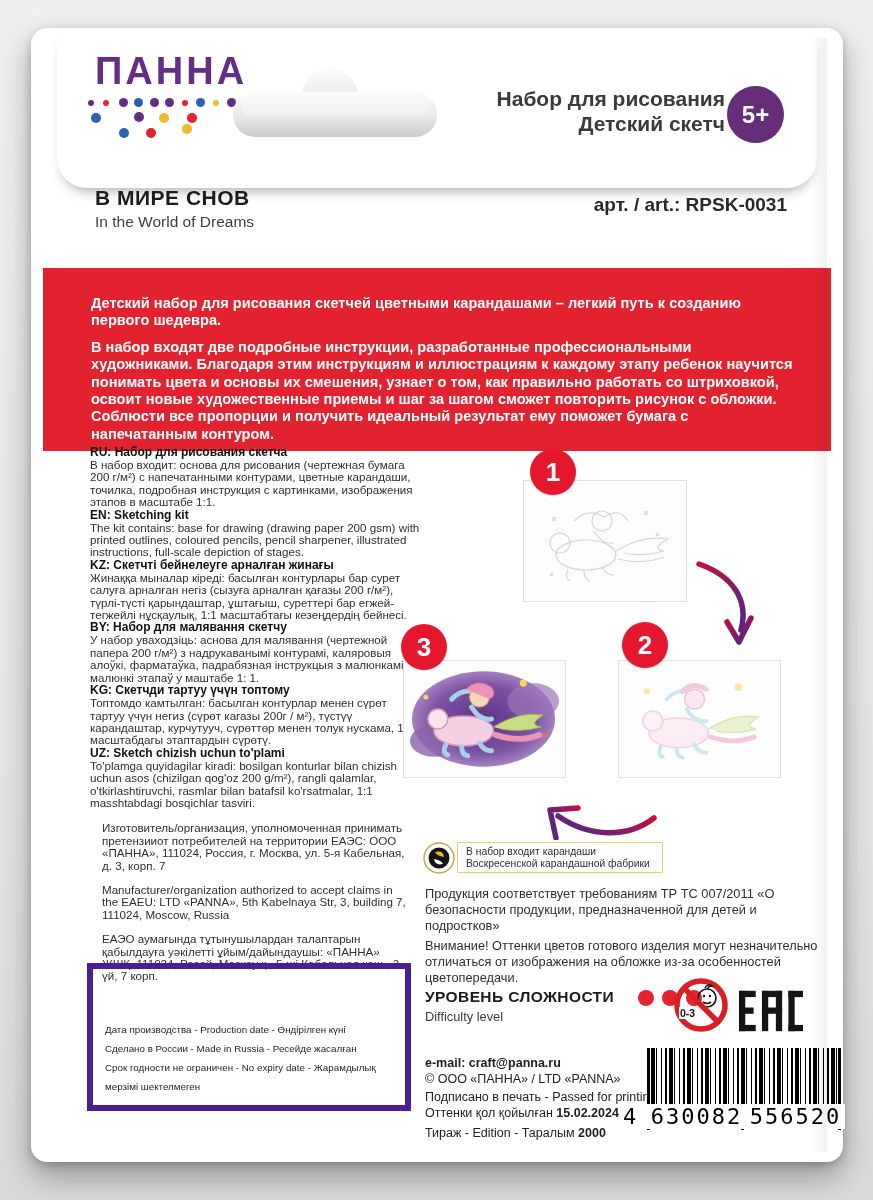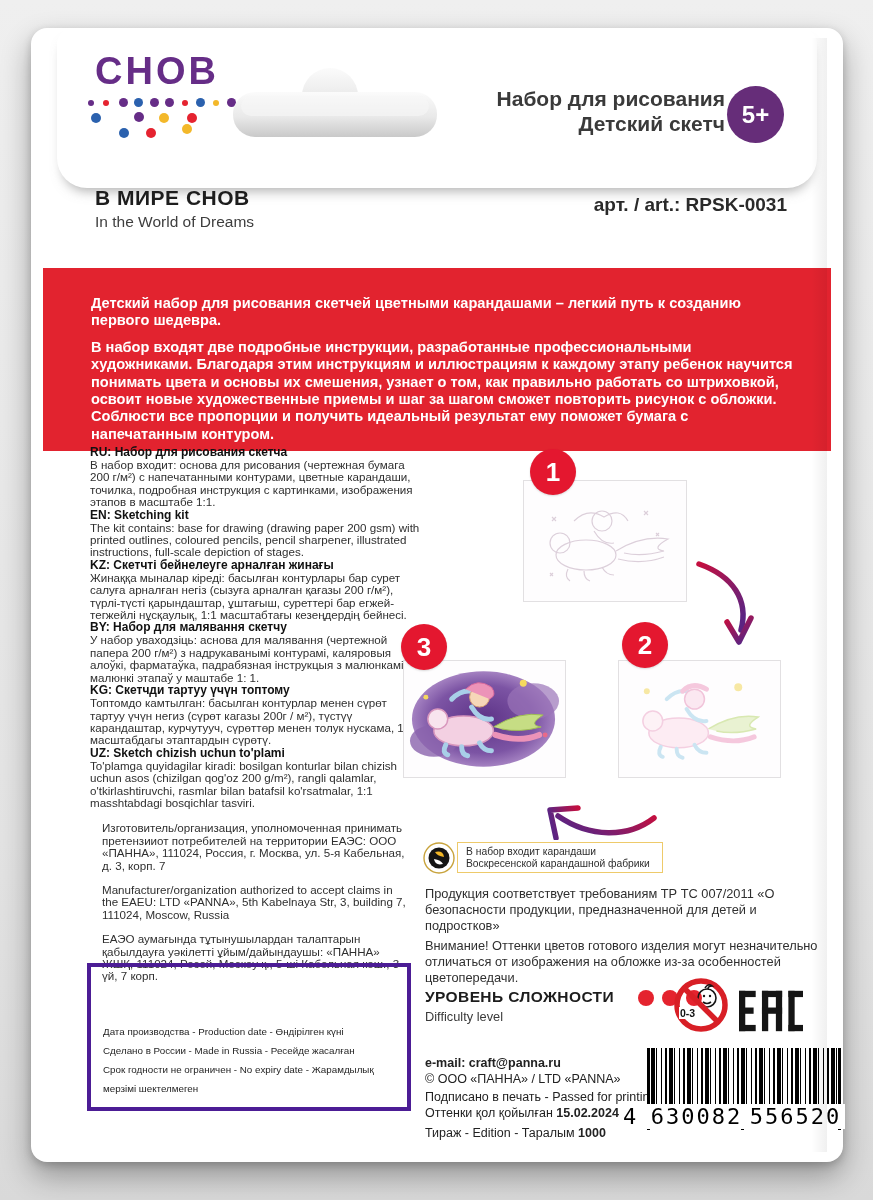--- a/index.html
+++ b/index.html
@@ -24,21 +24,21 @@
   
   .banner{position:absolute;left:12px;right:12px;top:225px;height:183px;background:#e2232f;color:#fff;font-weight:bold;font-size:14.6px;line-height:17.4px;padding:27px 38px 0 48px;box-sizing:border-box;margin-top:15px;}
   .banner p{margin:0 0 9px 0;}
   
   .left-col{position:absolute;left:59px;top:418px;width:330px;color:#2f2f2f;}
   .lang-sec{margin:0;}
   .lang-label{display:block;font-weight:bold;font-size:12px;line-height:13px;color:#111;}
   .lang-body{display:block;font-size:11.6px;line-height:12.4px;}
   .manu{margin-top:13px;}
   .manu p{margin:12px;font-size:11.6px;line-height:12.4px;}
-  .date-box{position:absolute;left:56px;top:935px;width:324px;height:148px;border:4px solid #4c1d95;box-sizing:border-box;display:flex;flex-direction:column;justify-content:flex-end;padding:0 8px 9px 12px;}
+  .date-box{position:absolute;left:56px;top:935px;width:324px;height:148px;border:6px solid #4c1d95;box-sizing:border-box;display:flex;flex-direction:column;justify-content:flex-end;padding:0 8px 9px 12px;}
   .date-box span{font-size:9.8px;line-height:19px;color:#1e1e1e;}
   
   .step-frame{position:absolute;background:#fefdfe;border:1px solid #e2e0e2;box-sizing:border-box;}
   .step-frame svg{display:block;width:100%;height:100%;}
   .step-badge{position:absolute;width:46px;height:46px;border-radius:50%;background:#e4172f;color:#fff;font-weight:bold;font-size:26px;display:flex;align-items:center;justify-content:center;box-shadow:0 1px 2px rgba(0,0,0,.15);}
   .arrow{position:absolute;}
   .pencil-logo{position:absolute;left:392px;top:814px;width:32px;height:32px;}
   .pencil-box{position:absolute;left:426px;top:814px;width:206px;height:31px;border:1px solid #eeca6a;box-sizing:border-box;padding:3px 8px;}
   .pencil-box span{display:block;font-size:10.3px;line-height:12.4px;color:#2e2e2e;}
   .compliance{position:absolute;left:394px;top:858px;width:400px;font-size:12.8px;line-height:16px;color:#2f2f2f;}
@@ -64,21 +64,21 @@
   .barcode .d-g{flex:1;text-align:center;background:#fff;letter-spacing:2px;}
 </style>
 </head>
 <body>
 
 <div class="stage">
   <div class="card">
 
     <div class="flap">
       <div class="logo">
-        <div class="logo-word">СНОВ</div>
+        <div class="logo-word">ПАННА</div>
         <div class="logo-dots">
             <span class="dot" style="left: 2px; top: 4px; width: 6px; height: 6px; background: rgb(102, 45, 135);"></span>
             <span class="dot" style="left: 17px; top: 4px; width: 6px; height: 6px; background: rgb(229, 35, 48);"></span>
             <span class="dot" style="left: 33px; top: 2px; width: 9px; height: 9px; background: rgb(102, 45, 135);"></span>
             <span class="dot" style="left: 48px; top: 2px; width: 9px; height: 9px; background: rgb(43, 97, 174);"></span>
             <span class="dot" style="left: 64px; top: 2px; width: 9px; height: 9px; background: rgb(102, 45, 135);"></span>
             <span class="dot" style="left: 79px; top: 2px; width: 9px; height: 9px; background: rgb(102, 45, 135);"></span>
             <span class="dot" style="left: 96px; top: 4px; width: 6px; height: 6px; background: rgb(229, 35, 48);"></span>
             <span class="dot" style="left: 110px; top: 2px; width: 9px; height: 9px; background: rgb(43, 97, 174);"></span>
             <span class="dot" style="left: 127px; top: 4px; width: 6px; height: 6px; background: rgb(243, 184, 42);"></span>
@@ -310,21 +310,21 @@
       <div>© ООО «ПАННА» / LTD «PANNA»</div>
     </div>
     <div class="printinfo">
       <div>Подписано в печать - Passed for printing</div>
       <div>
         <span>Оттенки қол қойылған</span>
         <span class="b">15.02.2024</span>
       </div>
       <div class="edition">
         <span>Тираж - Edition - Таралым</span>
-        <span class="b">1000</span>
+        <span class="b">2000</span>
       </div>
     </div>
 
     <div class="barcode">
       <div class="bars"></div>
       <div class="guard" style="left:24px;"></div>
       <div class="guard" style="left:118px;"></div>
       <div class="guard" style="right:4px;"></div>
       <div class="digits">
         <span class="d-first">4</span>

